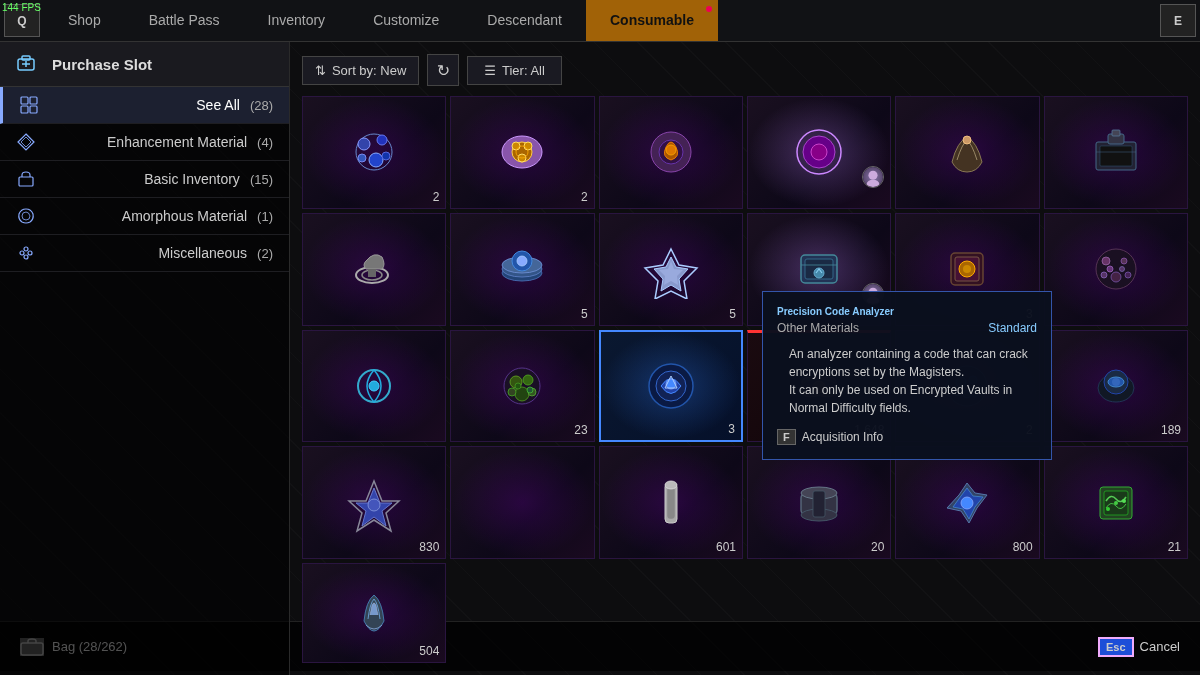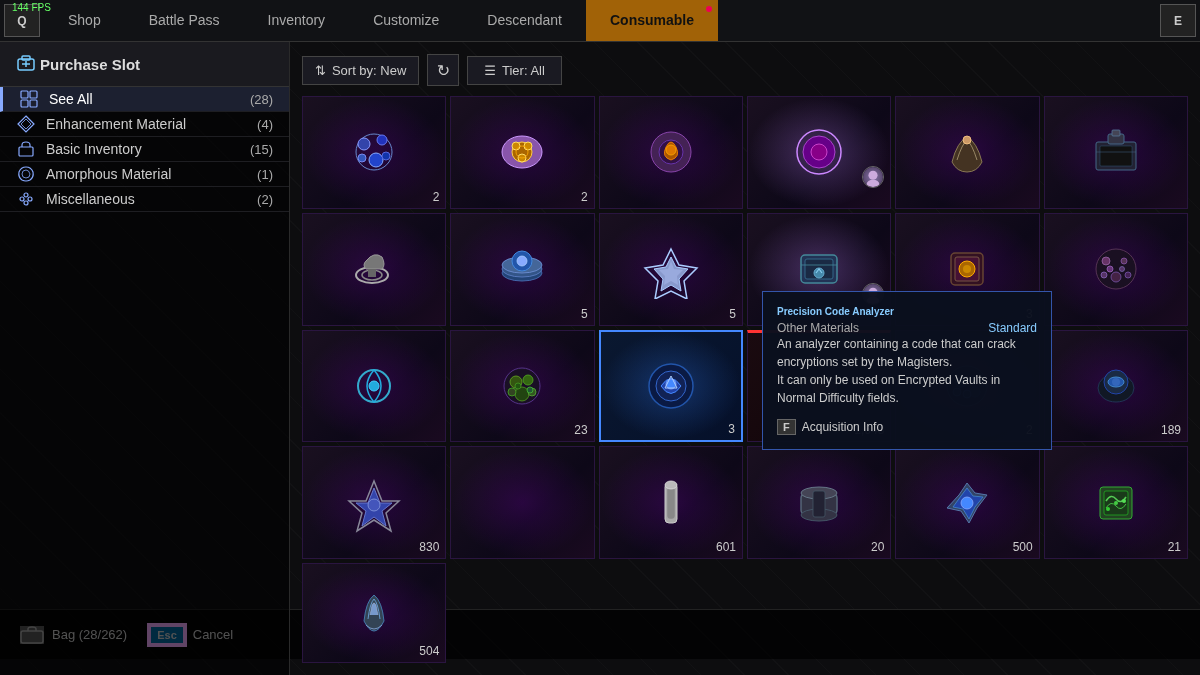--- a/index.html
+++ b/index.html
@@ -100,21 +100,21 @@
       background: rgba(0,0,0,0.6);
       border-right: 1px solid #2a2a2a;
       flex-shrink: 0;
       display: flex;
       flex-direction: column;
     }
 
     .sidebar-header {
       display: flex;
       align-items: center;
-      gap: 4px;
+      gap: 16px;
       padding: 12px 16px;
       background: #1a1a1f;
       border-bottom: 1px solid #333;
       font-size: 15px;
       font-weight: bold;
       color: #ddd;
     }
 
     .sidebar-header-icon {
       width: 20px;
@@ -122,24 +122,25 @@
       display: flex;
       align-items: center;
       justify-content: center;
       color: #7cf;
     }
 
     .sidebar-item {
       display: flex;
       align-items: center;
       gap: 10px;
-      padding: 2px 16px;
+      padding: 8px 16px;
       cursor: pointer;
       border-bottom: 1px solid #1e1e22;
       transition: background 0.15s;
+      text-align: right;
     }
 
     .sidebar-item.active {
       background: #1c2030;
       border-left: 3px solid #88aaff;
     }
 
     .sidebar-item-icon {
       width: 20px;
       height: 20px;
@@ -291,37 +292,39 @@
       font-size: 10px;
       font-weight: bold;
       color: #88ccff;
       margin-bottom: 4px;
     }
 
     .tooltip-subtitle {
       display: flex;
       justify-content: space-between;
       align-items: center;
+      margin-bottom: 10px;
     }
 
     .tooltip-category {
       font-size: 12px;
       color: #aaa;
     }
 
     .tooltip-rarity {
       font-size: 12px;
       color: #88ccff;
     }
 
     .tooltip-desc {
       font-size: 12px;
       color: #ccc;
       line-height: 1.5;
       margin-bottom: 12px;
+      margin-left: 12px;
     }
 
     .tooltip-action {
       display: flex;
       align-items: center;
       gap: 6px;
       font-size: 12px;
       color: #ccc;
     }
 
@@ -329,28 +332,28 @@
       background: #333;
       border: 1px solid #666;
       padding: 1px 5px;
       font-size: 11px;
       font-weight: bold;
     }
 
     
     .bottom-bar {
       position: absolute;
-      bottom: 16px;
+      bottom: 4px;
       left: 0;
       right: 0;
       height: 50px;
       background: rgba(0,0,0,0.7);
       display: flex;
       align-items: center;
-      justify-content: flex-start;
+      justify-content: space-between;
       padding: 0 20px;
       gap: 20px;
       border-top: 1px solid #222;
     }
 
     .bag-info {
       display: flex;
       align-items: center;
       gap: 8px;
       font-size: 13px;
@@ -370,31 +373,31 @@
     .esc-btn {
       display: flex;
       align-items: center;
       gap: 6px;
       font-size: 13px;
       color: #ccc;
       cursor: pointer;
     }
 
     .esc-key {
-      background: #0369a1;
-      border: 4px solid #f0abfc;
+      background: #1d4ed8;
+      border: 2px solid #f0abfc;
       padding: 2px 6px;
       font-size: 11px;
       font-weight: bold;
     }
 
     .fps-counter {
       position: absolute;
       top: 2px;
-      left: 12px;
+      left: 2px;
       font-size: 10px;
       color: #66ff66;
       z-index: 200;
     }
 
     
     .item-avatar {
       position: absolute;
       bottom: 20px;
       right: 6px;
@@ -838,21 +841,21 @@
 
       <div class="item-cell">
         <div class="item-cell-bg"></div>
         <div class="item-icon">
           <svg viewBox="0 0 60 60">
             <path d="M30 10 L38 20 L50 22 L40 35 L32 50 L24 38 L10 35 L22 22Z" fill="#334466" stroke="#5577aa" stroke-width="1"></path>
             <path d="M30 15 L36 23 L46 24 L38 34 L32 46 L26 36 L16 34 L24 23Z" fill="#2244aa" stroke="#4488cc" stroke-width="0.8"></path>
             <circle cx="30" cy="30" r="6" fill="#4488ff" stroke="#88aaff" stroke-width="0.8"></circle>
           </svg>
         </div>
-        <span class="item-count">500</span>
+        <span class="item-count">800</span>
       </div>
 
       <div class="item-cell">
         <div class="item-cell-bg"></div>
         <div class="item-icon">
           <svg viewBox="0 0 60 60">
             <rect x="14" y="14" width="32" height="32" rx="3" fill="#224422" stroke="#33aa33" stroke-width="1"></rect>
             <rect x="18" y="18" width="24" height="24" rx="2" fill="#1a3a1a" stroke="#22aa22" stroke-width="0.8"></rect>
             <path d="M20 28 Q25 20 30 26 Q35 32 40 24" fill="none" stroke="#55cc55" stroke-width="1.5"></path>
             <path d="M20 35 Q25 27 30 33 Q35 39 40 31" fill="none" stroke="#44bb44" stroke-width="1"></path>

